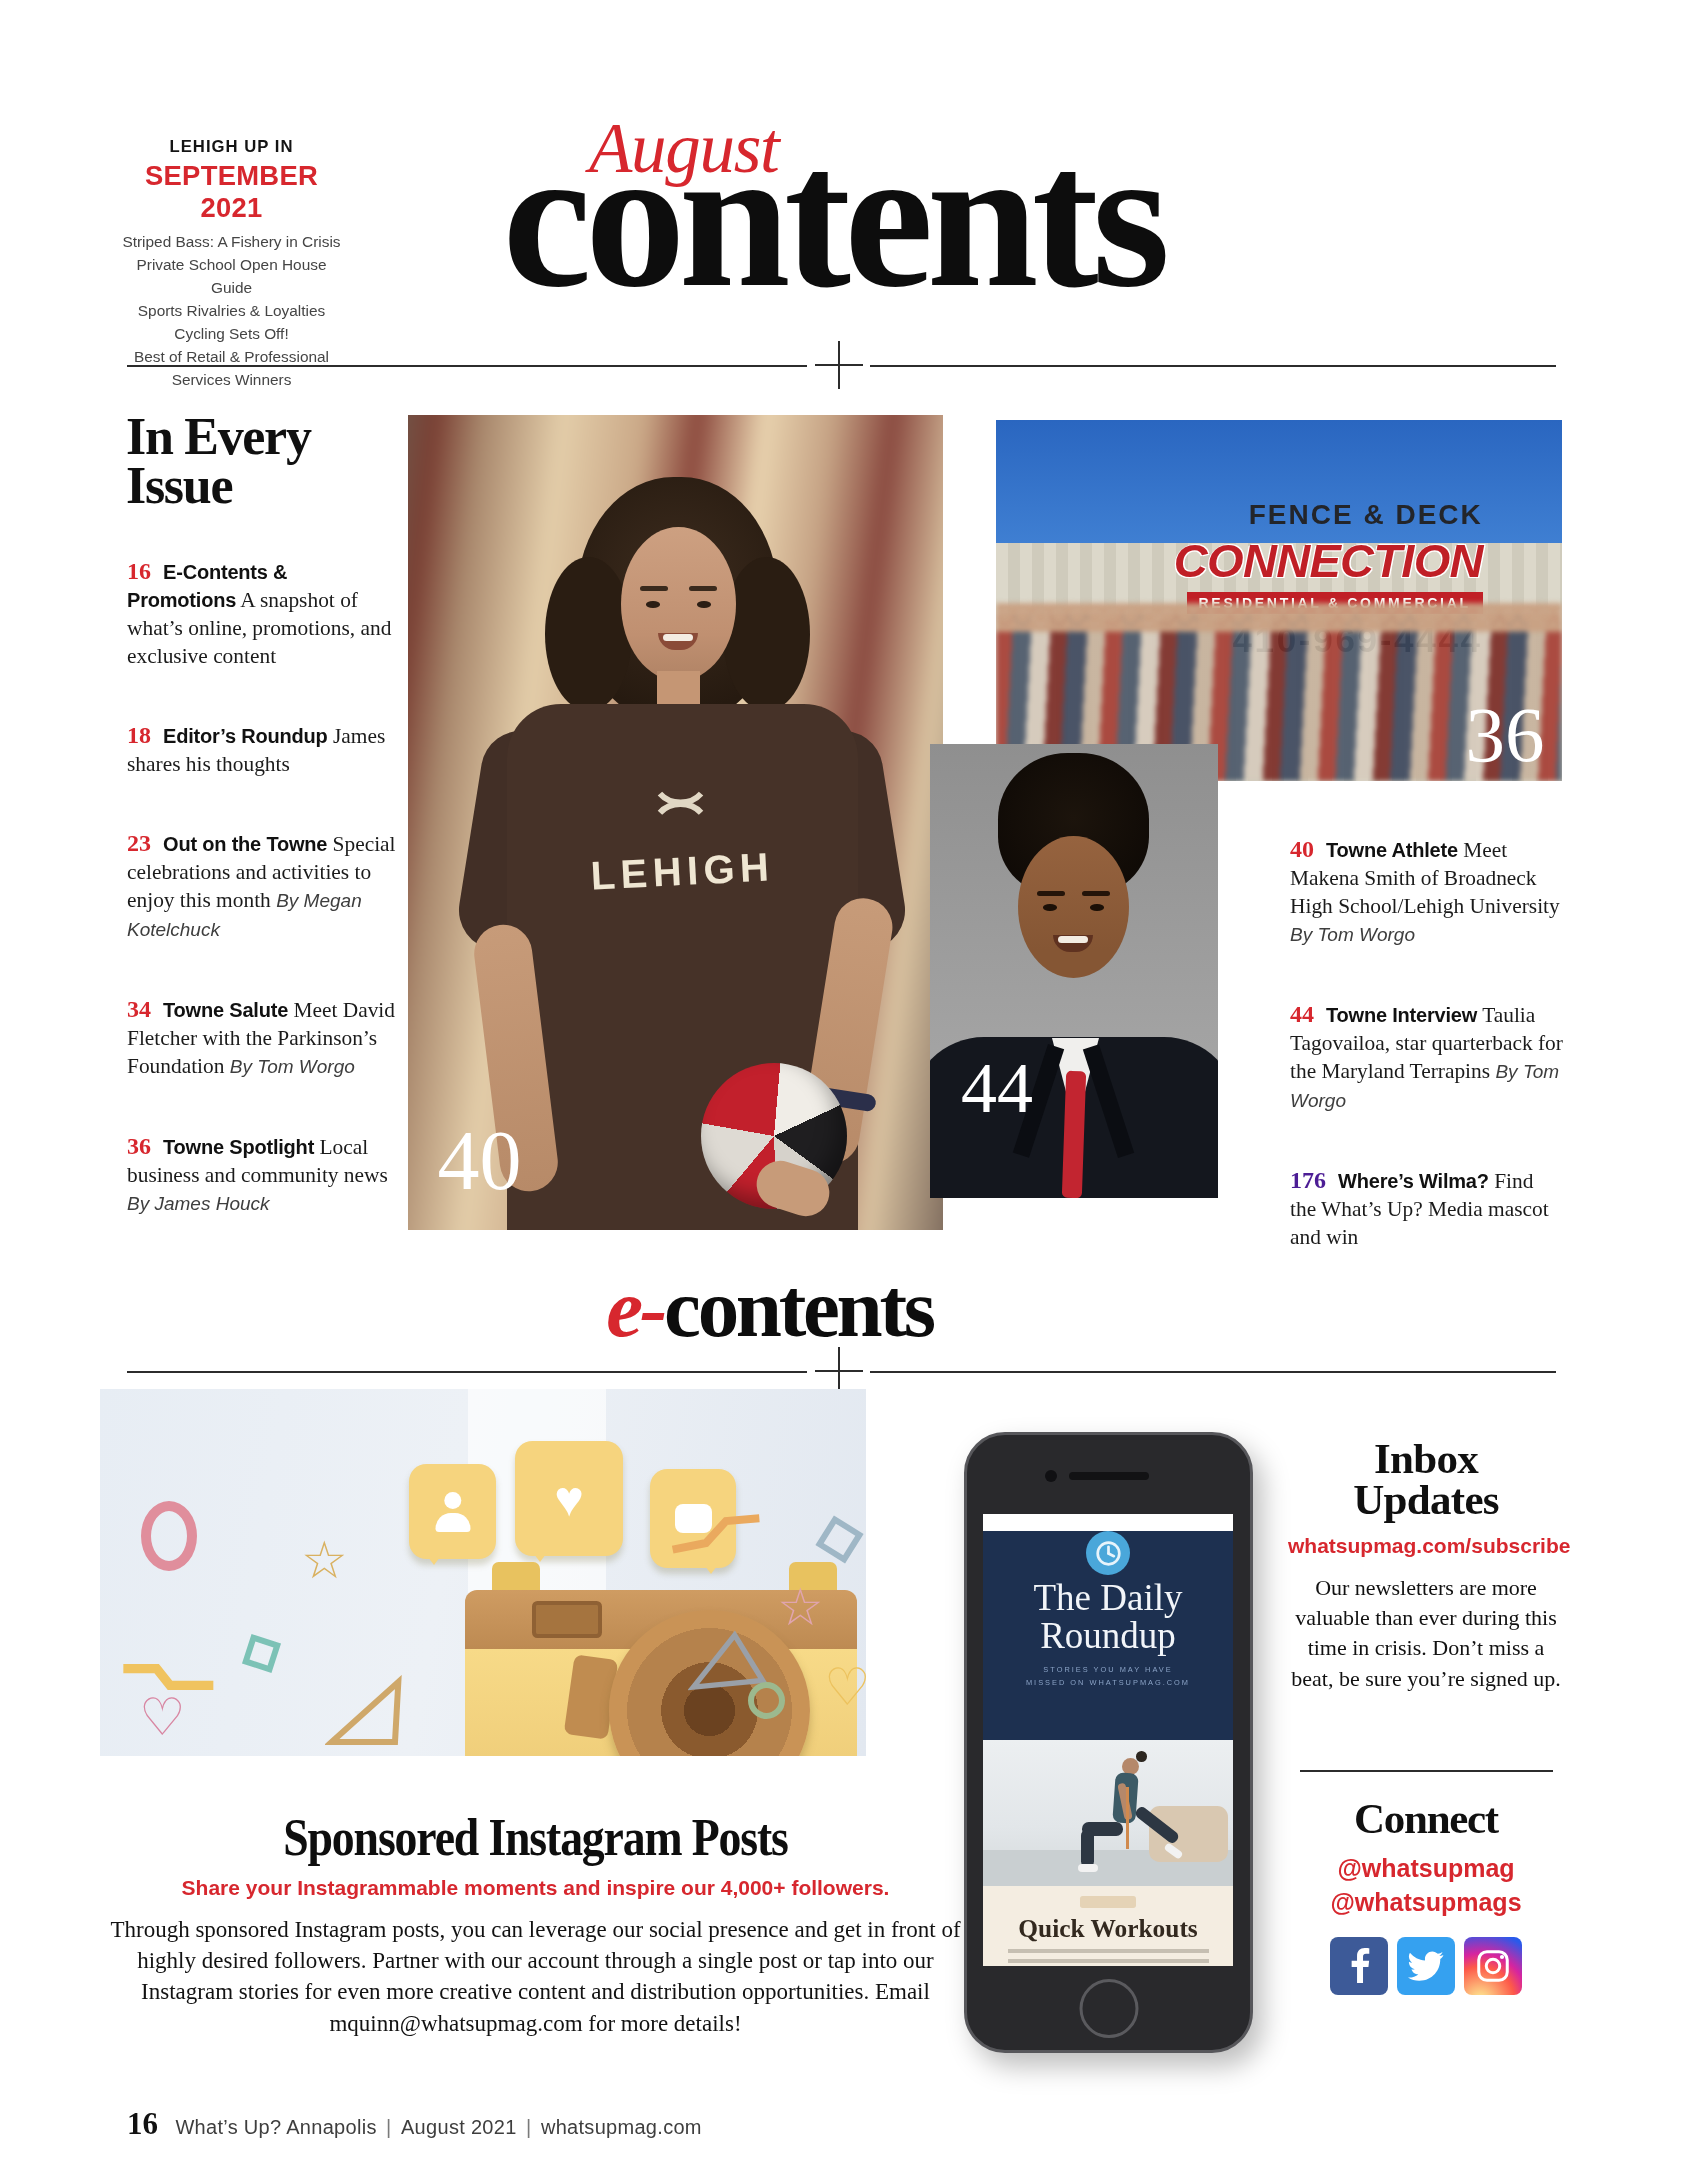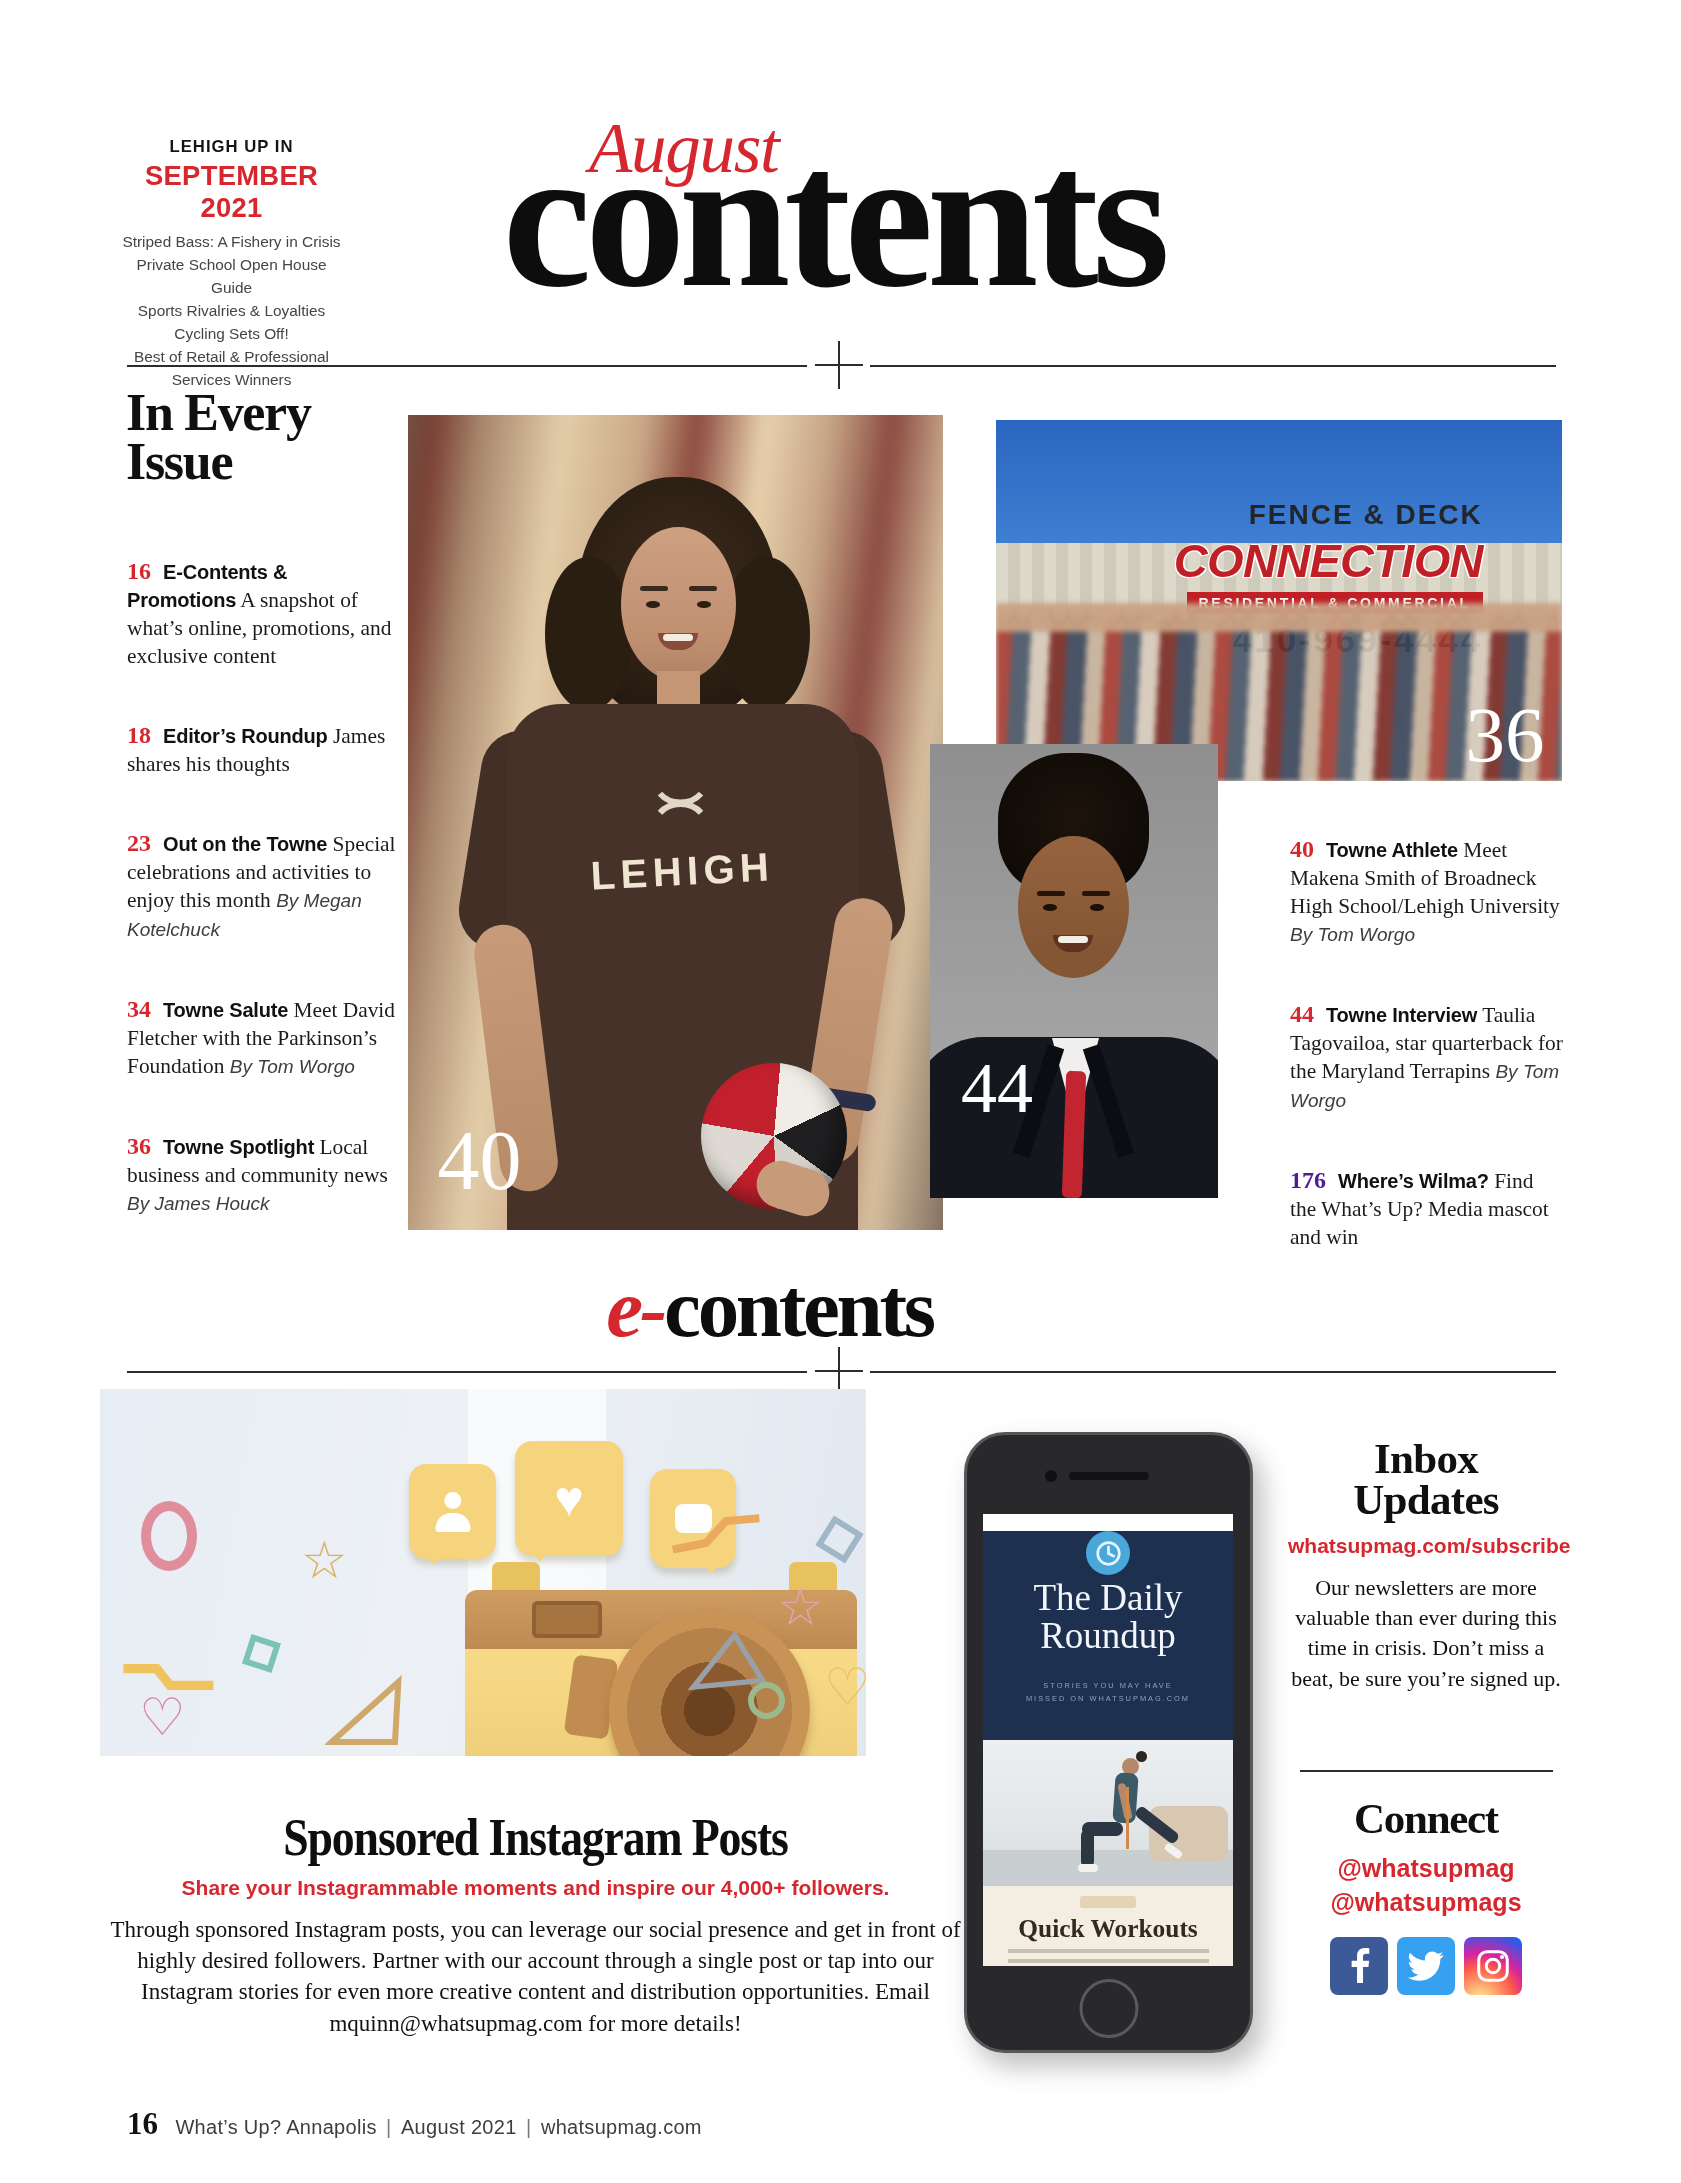--- a/index.html
+++ b/index.html
@@ -154,21 +154,21 @@
 
   
   .phone { left:964px; top:1432px; width:289px; height:621px; border-radius:41px;
       background:#29292c; border:3.3px solid #57575b; box-shadow:9.4px 13.4px 27px rgba(0,0,0,0.25); }
   .phone .speaker { position:absolute; left:50%; top:37px; width:80px; height:8px; border-radius:5.4px; background:#121214; transform:translateX(-50%); }
   .phone .fcam { position:absolute; left:78px; top:35px; width:12px; height:12px; border-radius:50%; background:#101013; }
   .phone .screen { position:absolute; left:16px; top:79px; width:250px; height:452px; background:#fff; overflow:hidden; }
   .scr-head { width:100%; height:209px; background:#1d3050; text-align:center; color:#fff; }
   .clock-badge { width:44px; height:44px; border-radius:50%; background:#4aa7da; margin:17.4px auto 4px; display:flex; align-items:center; justify-content:center; }
   .scr-title { font-family:"Liberation Serif", serif; font-size:37px; line-height:1.02; color:#f2f5f9; }
-  .scr-sub { margin-top:24px; font-family:"Liberation Sans", sans-serif; font-size:7.4px; letter-spacing:2px; color:#8ba3c6; line-height:13.4px; }
+  .scr-sub { margin-top:8px; font-family:"Liberation Sans", sans-serif; font-size:7.4px; letter-spacing:2px; color:#8ba3c6; line-height:13.4px; }
   .scr-photo { position:relative; width:100%; height:146px; background:linear-gradient(180deg,#eceff1 0%,#e2e6e9 60%,#d4d9db 100%); }
   .scr-photo .floor { position:absolute; bottom:0; width:100%; height:36px; background:#c9cfd1; }
   .scr-photo .couch { position:absolute; right:5.4px; bottom:24px; width:79px; height:56px; border-radius:10.7px; background:#d9c8b1; }
   .w-head { position:absolute; left:139px; top:17.4px; width:17.4px; height:17.4px; border-radius:50%; background:#b5886a; }
   .w-bun { position:absolute; left:153px; top:10.7px; width:10.7px; height:10.7px; border-radius:50%; background:#2c2620; }
   .w-torso { position:absolute; left:131px; top:33px; width:23px; height:50px; border-radius:8px; background:#3c5a66; transform:rotate(4deg); }
   .w-arm { position:absolute; left:138px; top:43px; width:8px; height:37px; border-radius:4px; background:#b5886a; transform:rotate(-12deg); }
   .w-band { position:absolute; left:143px; top:47px; width:3.3px; height:62px; background:#d08a4e; }
   .w-thigh { position:absolute; left:99px; top:82px; width:41px; height:13.4px; border-radius:6.7px; background:#2d3743; }
   .w-shin { position:absolute; left:98px; top:90px; width:13.4px; height:37px; border-radius:5.4px; background:#2d3743; }
@@ -224,21 +224,21 @@
     </ul>
   </div>
 
   <div class="abs month-script" style="color:#D7272E;margin-left:28px;">August</div>
   <div class="abs masthead-title">contents</div>
 
   <div class="abs rule" style="left:127px; top:365px; width:680px;"></div>
   <div class="abs rule" style="left:870px; top:365px; width:686px;"></div>
   <div class="abs plus" style="left:815px; top:341px;"></div>
 
-  <h2 class="abs sec-heading" style="left:126px; top:388px; font-size:52px;">
+  <h2 class="abs sec-heading" style="left:126px; top:412px; font-size:52px;">
     <span class="block">In Every</span>
     <span class="block">Issue</span>
   </h2>
 
   <div class="abs toc-col" style="left:127px; top:557px;">
     <p class="toc-item">
       <span class="num" style="color:#D7272E;">16</span>
       <span class="ttl">E-Contents &amp; Promotions</span>
       <span class="desc">A snapshot of what’s online, promotions, and exclusive content</span>
       

